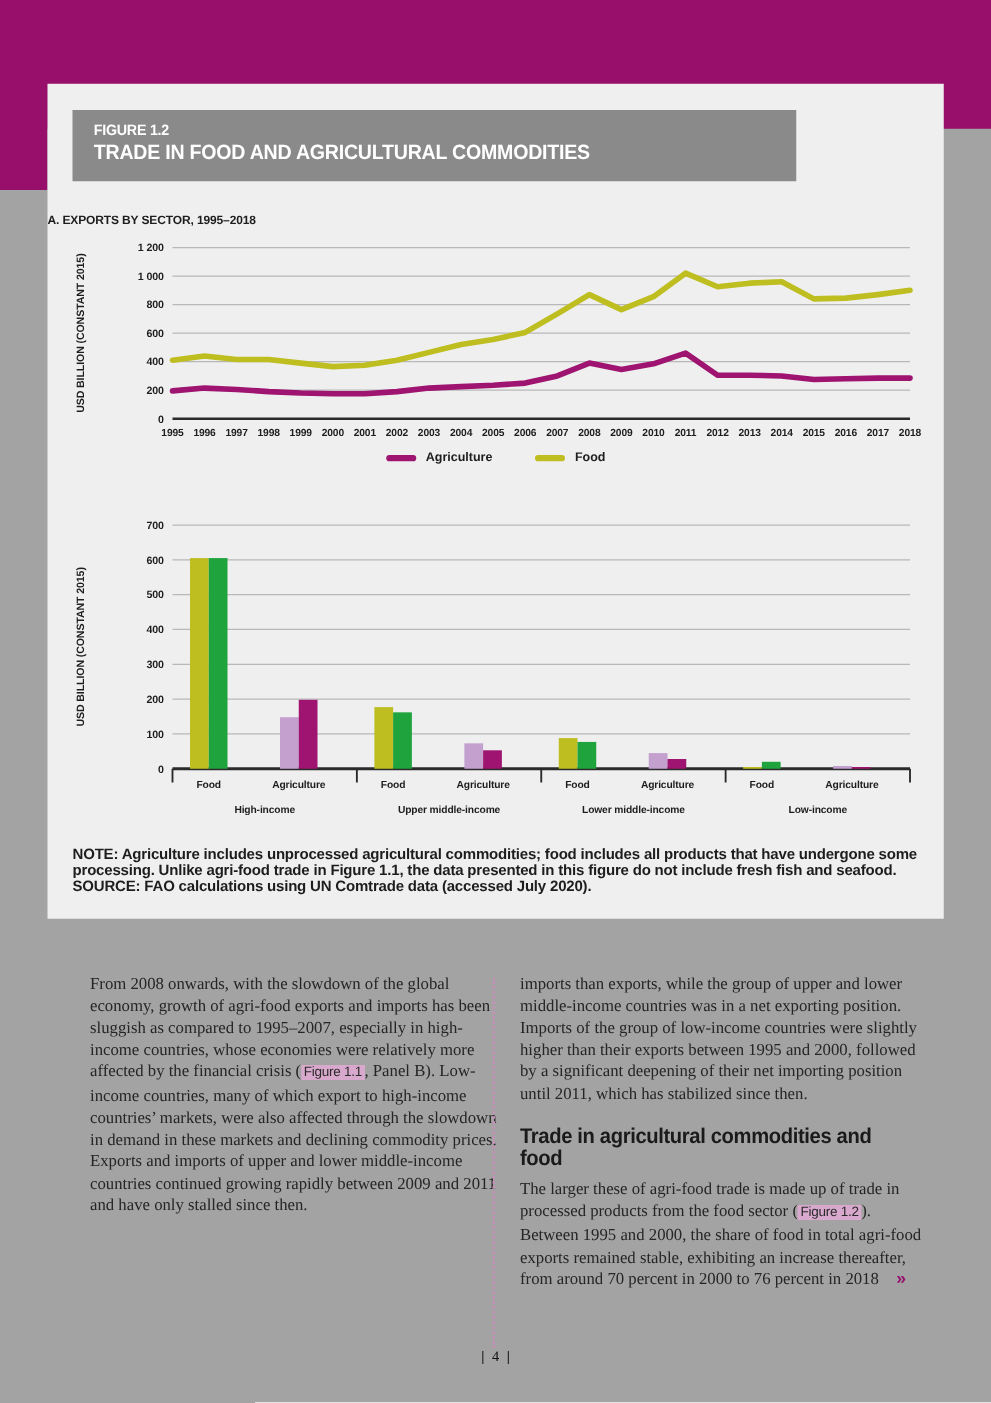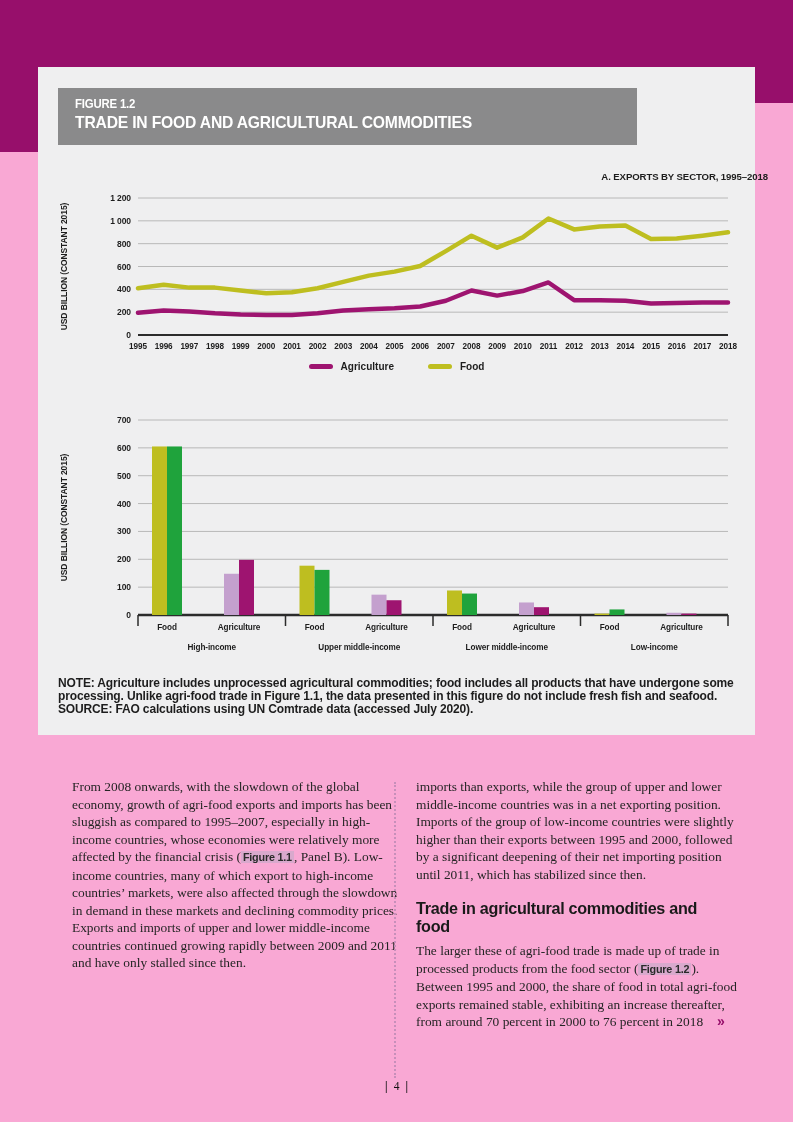--- a/index.html
+++ b/index.html
@@ -1,49 +1,49 @@
 <!DOCTYPE html>
 <html style="--purple: #970f6b; --highlight: #d9a9cd;"><head>
 <meta charset="utf-8">
 <style>
   * { margin:0; padding:0; box-sizing:border-box; }
   html,body { width:793px; height:1122px; background:#ffffff; font-family:"Liberation Sans",sans-serif; }
   .abs { position:absolute; }
-  #stage { position:relative; width:793px; height:1122px; overflow:hidden; background:#f9a8d4; }
+  #stage { position:relative; width:793px; height:1122px; overflow:hidden; background:#a3a3a3; }
 
   .purple-band { left:0; top:0; width:793px; height:103px; background:var(--purple); }
   .purple-left { left:0; top:0; width:38px; height:152px; background:var(--purple); }
 
   .page-panel { left:38px; top:67px; width:717px; height:668px; background:#efeff0; }
 
   .figure-header { left:20px; top:21px; width:579px; height:57px; background:#8a8a8b; color:#fff; padding:9px 0 0 17px; }
   .figure-header .fig-label { font-size:12px; font-weight:700; letter-spacing:-0.2px; transform:scaleX(.95); transform-origin:left; }
   .figure-header .fig-title { font-size:16.5px; font-weight:700; letter-spacing:-0.2px; transform:scaleX(.95); transform-origin:left; margin-top:2px; }
 
-  .panel-title { left:0; width:730px; text-align:right; font-size:9.6px; font-weight:700; color:#1d1d1d; letter-spacing:-0.1px; }
+  .panel-title { left:0; width:730px; text-align:left; font-size:9.6px; font-weight:700; color:#1d1d1d; letter-spacing:-0.1px; }
   .panel-a-title { top:104px; }
   .panel-b-title { top:330px; }
 
   .chart text { font-family:"Liberation Sans",sans-serif; font-weight:700; fill:#1d1d1d; letter-spacing:-0.1px; }
 
   .legend-row { left:0; width:717px; display:flex; justify-content:center; align-items:center; gap:34px; }
   .legend-a { top:294px; }
   .legend-b { top:586px; }
   .legend-item { display:flex; align-items:center; gap:8px; font-size:10px; font-weight:700; color:#1d1d1d; }
   .swatch-line { width:24px; height:4.5px; border-radius:3px; display:inline-block; }
   .swatch-sq { width:13px; height:13px; display:inline-block; }
   .sq-pair { display:flex; gap:2px; }
 
   .note-block { left:20px; top:610px; width:684px; font-size:12px; font-weight:700; color:#1d1d1d; line-height:13px; letter-spacing:-0.15px; }
 
   .col { top:778px; width:330px; font-family:"Liberation Serif",serif; font-size:13.4px; line-height:17.5px; color:#252525; text-align:left; }
   .col-left  { left:72px; }
   .col-right { left:416px; width:322px; }
   .col p { margin-bottom:17px; }
-  .figref { background:var(--highlight); font-family:"Liberation Sans",sans-serif; font-weight:700; font-size:10.8px; letter-spacing:-0.2px; padding:0 2px; color:#2a2a2a; }
+  .figref { background:var(--highlight); font-family:"Liberation Sans",sans-serif; font-weight:400; font-size:10.8px; letter-spacing:-0.2px; padding:0 2px; color:#2a2a2a; }
   .cont-marker { color:var(--purple); font-weight:700; font-family:"Liberation Sans",sans-serif; font-size:14px; margin-left:14px; }
   .section-heading { font-family:"Liberation Sans",sans-serif; font-weight:700; font-size:17px; letter-spacing:-0.3px; transform:scaleX(.95); transform-origin:left; color:#1a1a1a; margin:4px 0 7px 0; }
 
   .col-divider { left:394px; top:782px; height:296px; width:0; border-left:2px dotted #c78fba; }
 
   .footer { left:0; top:1080px; width:793px; text-align:center; font-family:"Liberation Serif",serif; font-size:11.5px; color:#111; }
   .footer .bar { font-weight:700; margin:0 6px; }
 </style>
 </head>
 <body>

